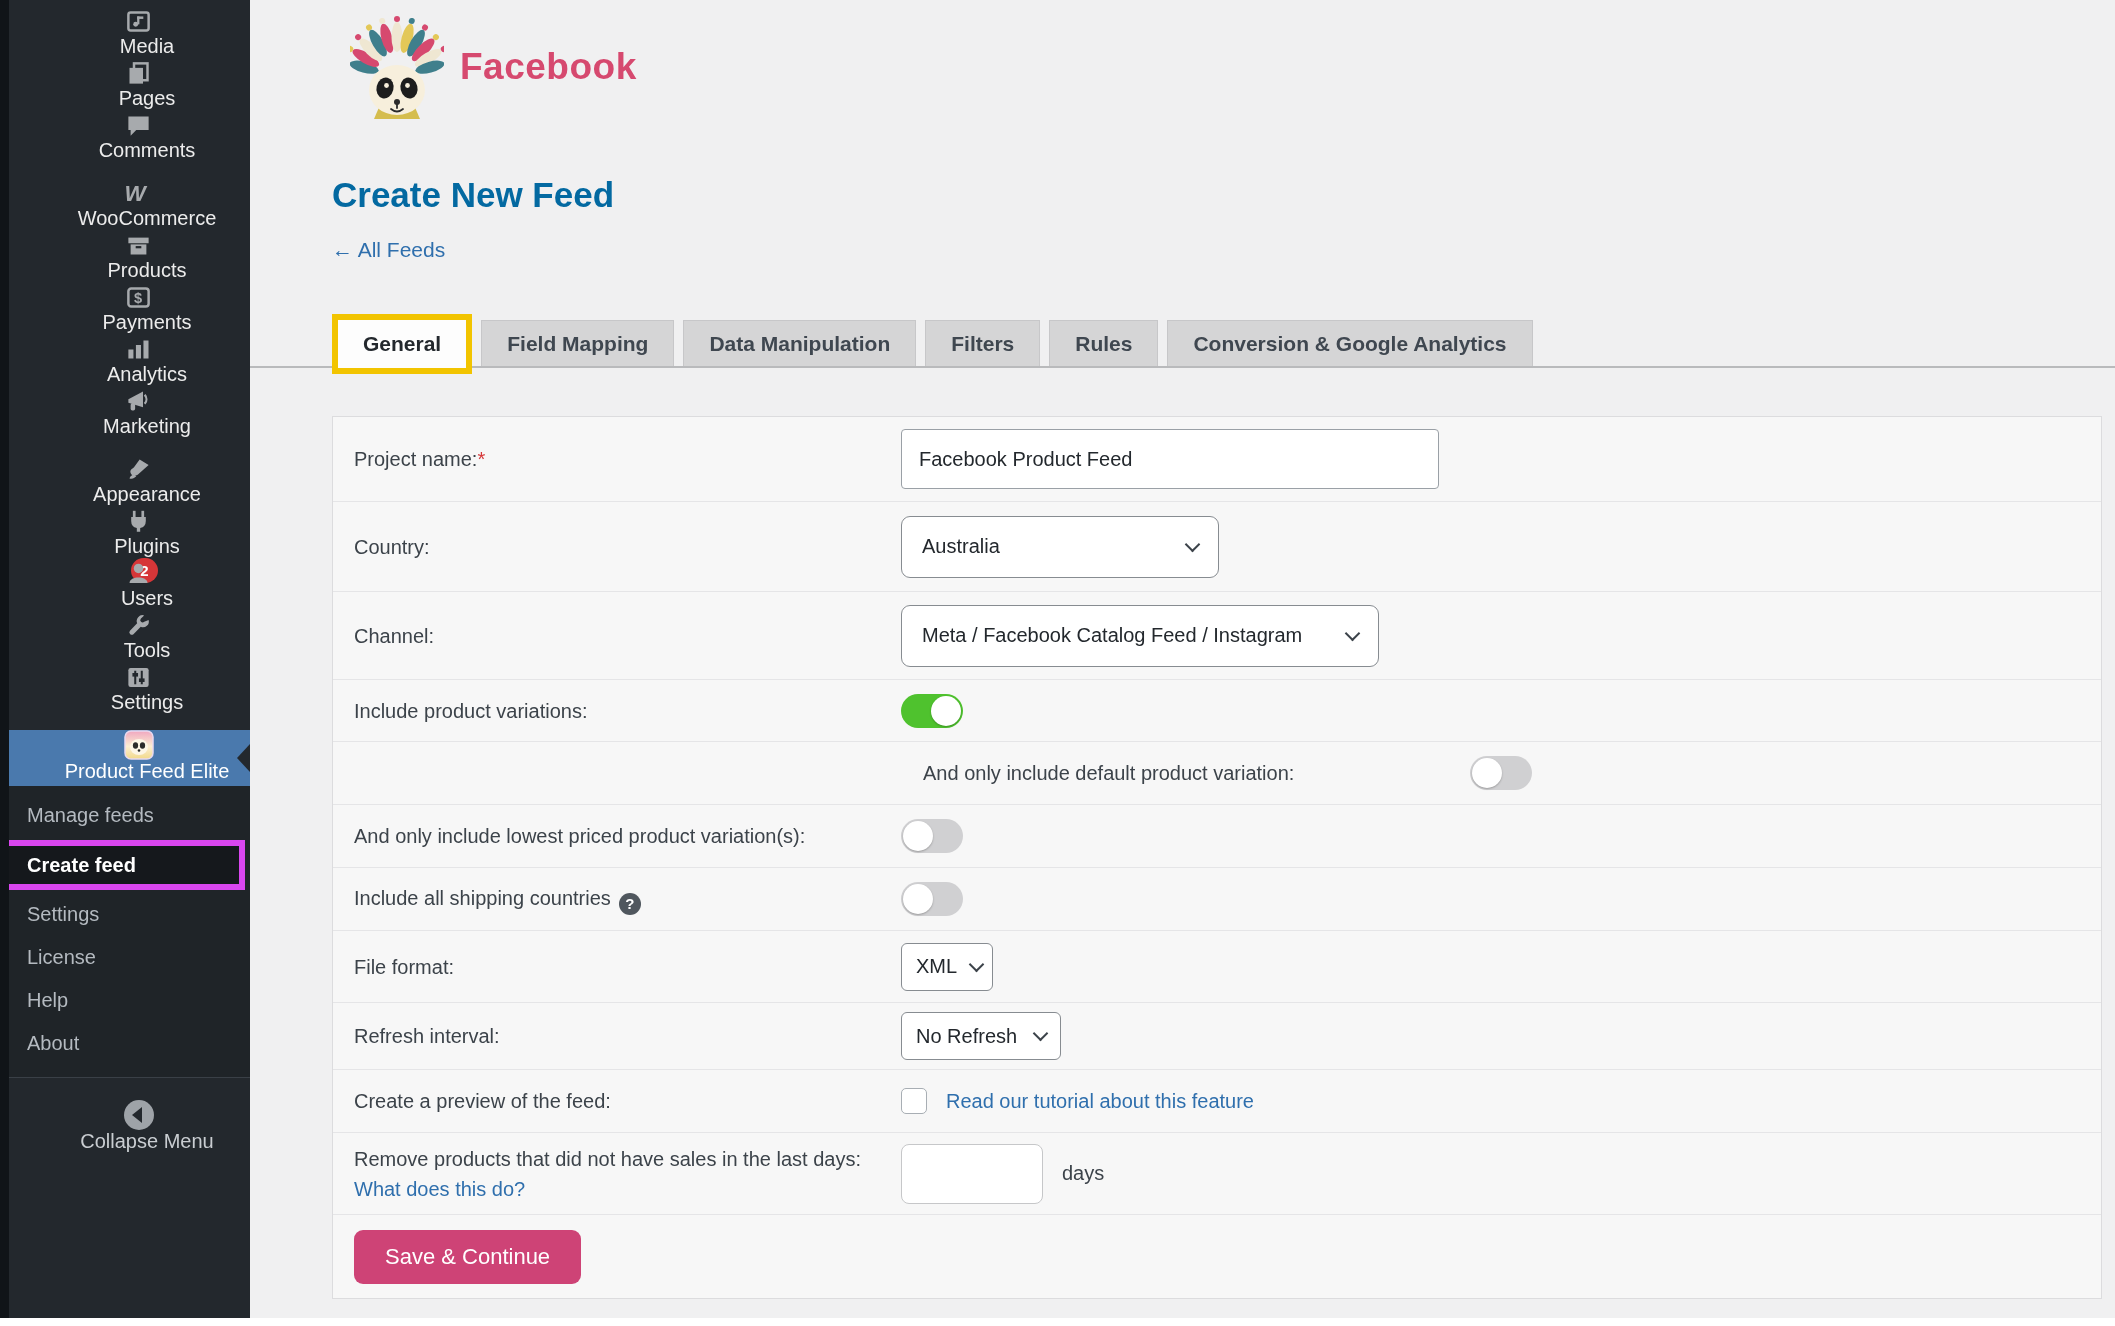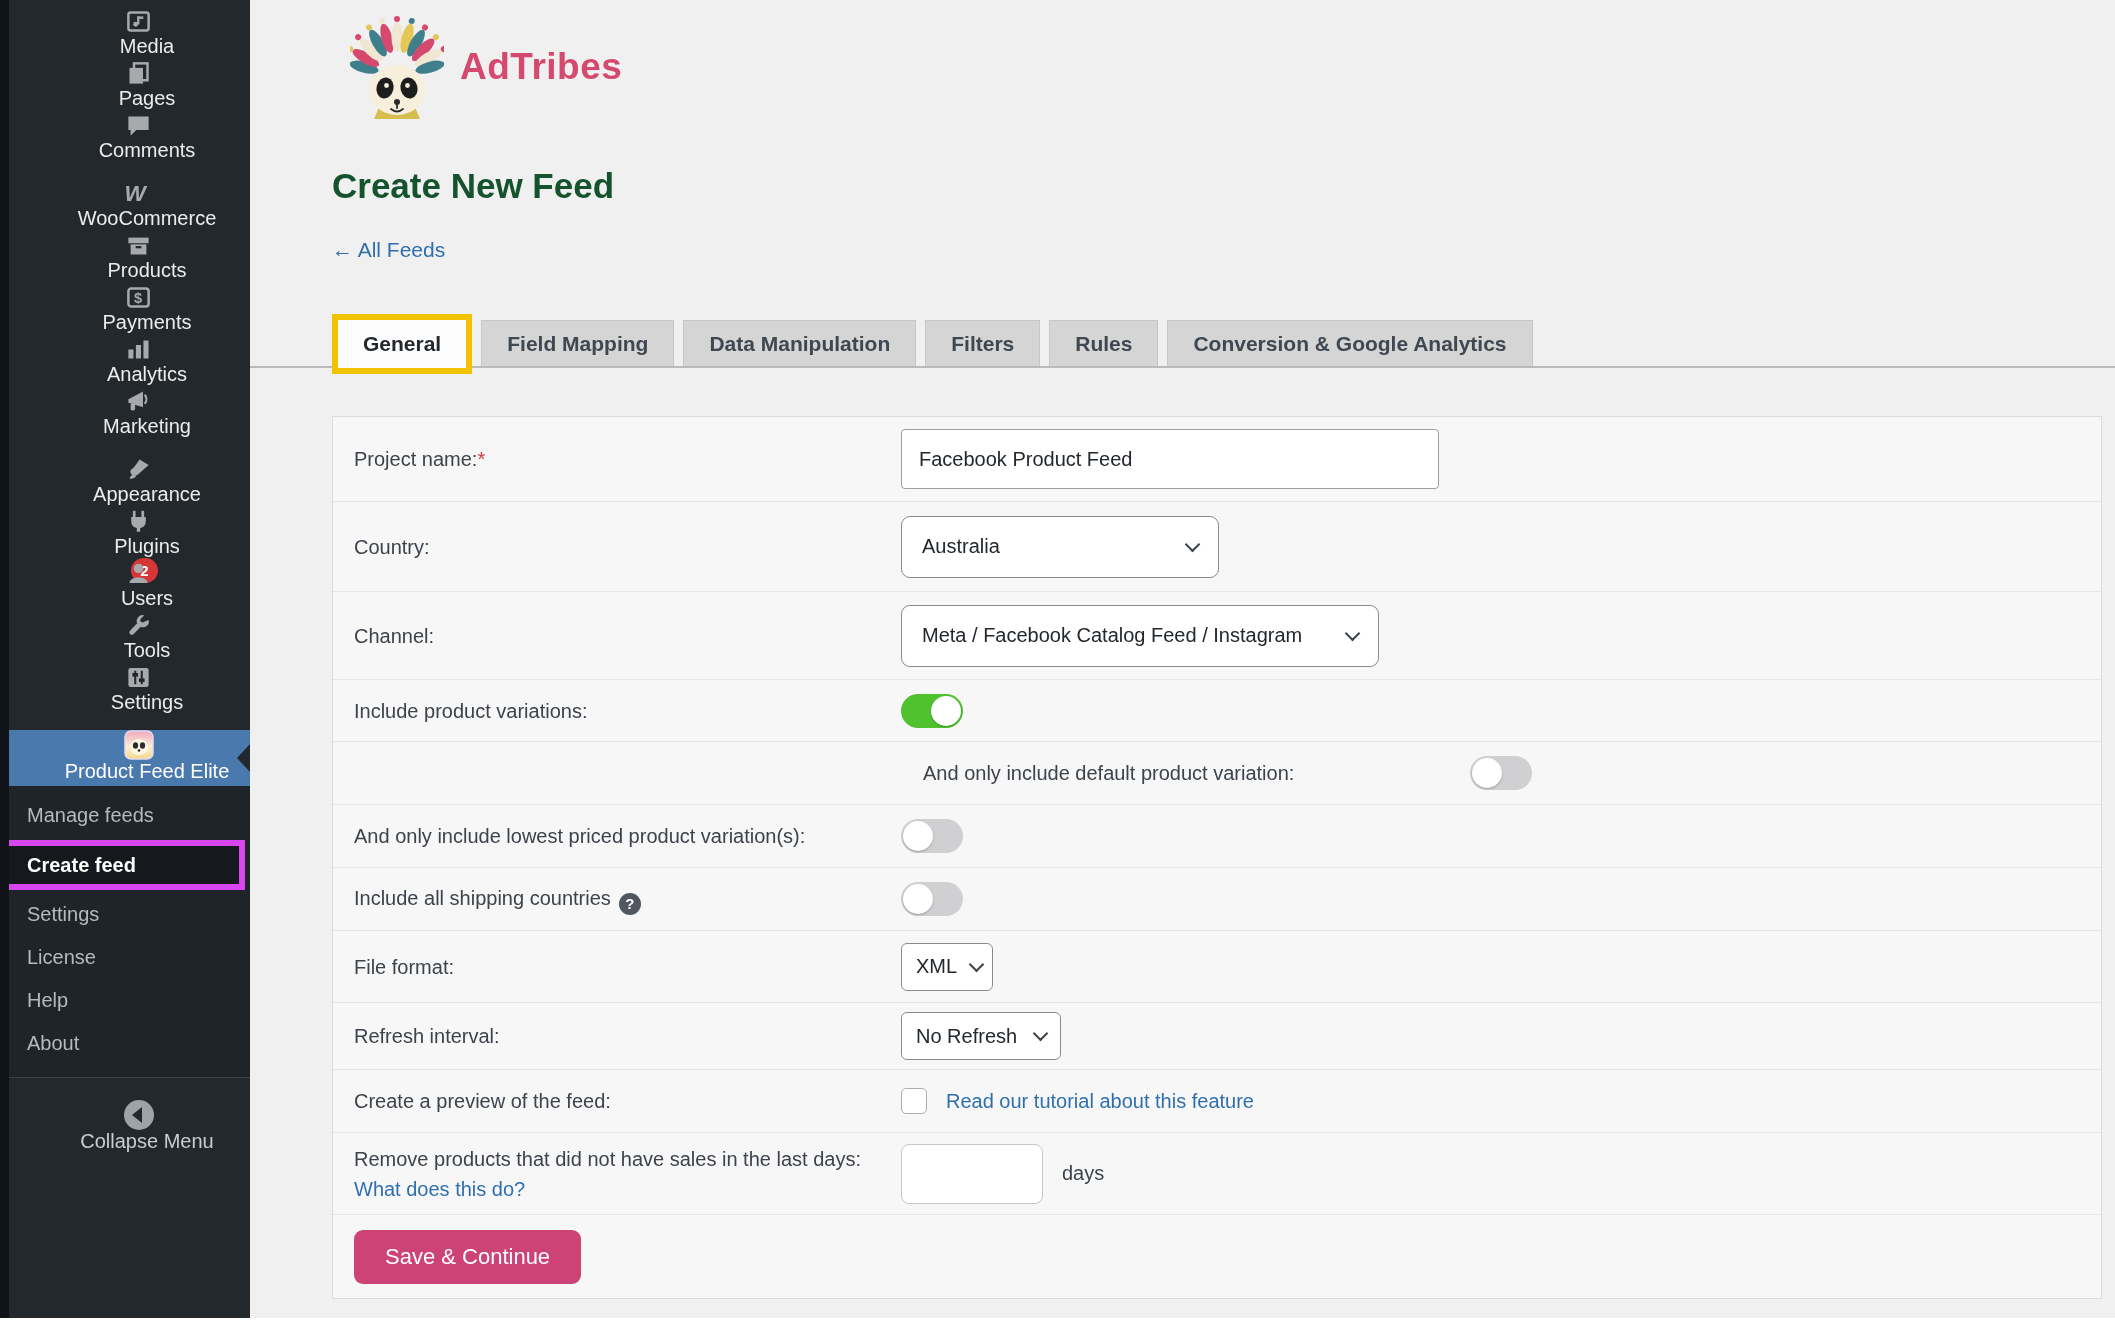--- a/index.html
+++ b/index.html
@@ -61,21 +61,21 @@
     border-right:10px solid #23282d; margin-right:3px;
   }
 
   
   .content {
     position:absolute; left:250px; top:0; width:1865px; height:1318px;
     background:#f0f0f1;
   }
   .logo { position:absolute; left:100px; top:14px; display:flex; align-items:center; }
   .logo-text { font-size:37px; font-weight:bold; color:#d6496f; margin-left:16px; letter-spacing:0.5px; }
-  .page-title { position:absolute; left:82px; top:166px; font-size:35px; font-weight:bold; color:#14532d; }
+  .page-title { position:absolute; left:82px; top:175px; font-size:35px; font-weight:bold; color:#0369a1; }
   .back-link { position:absolute; left:82px; top:238px; font-size:21px; color:#2f6fad; text-decoration:none; cursor:pointer; }
 
   
   .tabs {
     position:absolute; left:0; top:314px; width:100%;
     display:flex; align-items:flex-end; padding-left:82px;
     border-bottom:2px solid #b9babc;
   }
   .tab {
     height:46px; display:flex; align-items:center; padding:0 25px;
@@ -404,21 +404,21 @@
           <ellipse cx="35" cy="74" rx="8.5" ry="10.5" fill="#1d1d1d"></ellipse>
         </g>
       <g transform="rotate(-14 59 74)">
           <ellipse cx="59" cy="74" rx="8.5" ry="10.5" fill="#1d1d1d"></ellipse>
         </g>
       <circle cx="36.5" cy="71.5" r="2.4" fill="#f7efdc"></circle>
       <circle cx="57.5" cy="71.5" r="2.4" fill="#f7efdc"></circle>
       <circle cx="47" cy="88" r="3" fill="#2b2b2b"></circle>
       <path d="M47 90 v4 M41 95 Q47 100 53 95" stroke="#2b2b2b" stroke-width="1.8" fill="none" stroke-linecap="round"></path>
     </svg>
-    <span class="logo-text">AdTribes</span>
+    <span class="logo-text">Facebook</span>
   </div>
 
   <h1 class="page-title">Create New Feed</h1>
   <a class="back-link">← All Feeds</a>
 
   <div class="tabs">
     <div class="tab-active-wrap">
       <div class="tab">General</div>
     </div>
     <div class="tab">Field Mapping</div>

